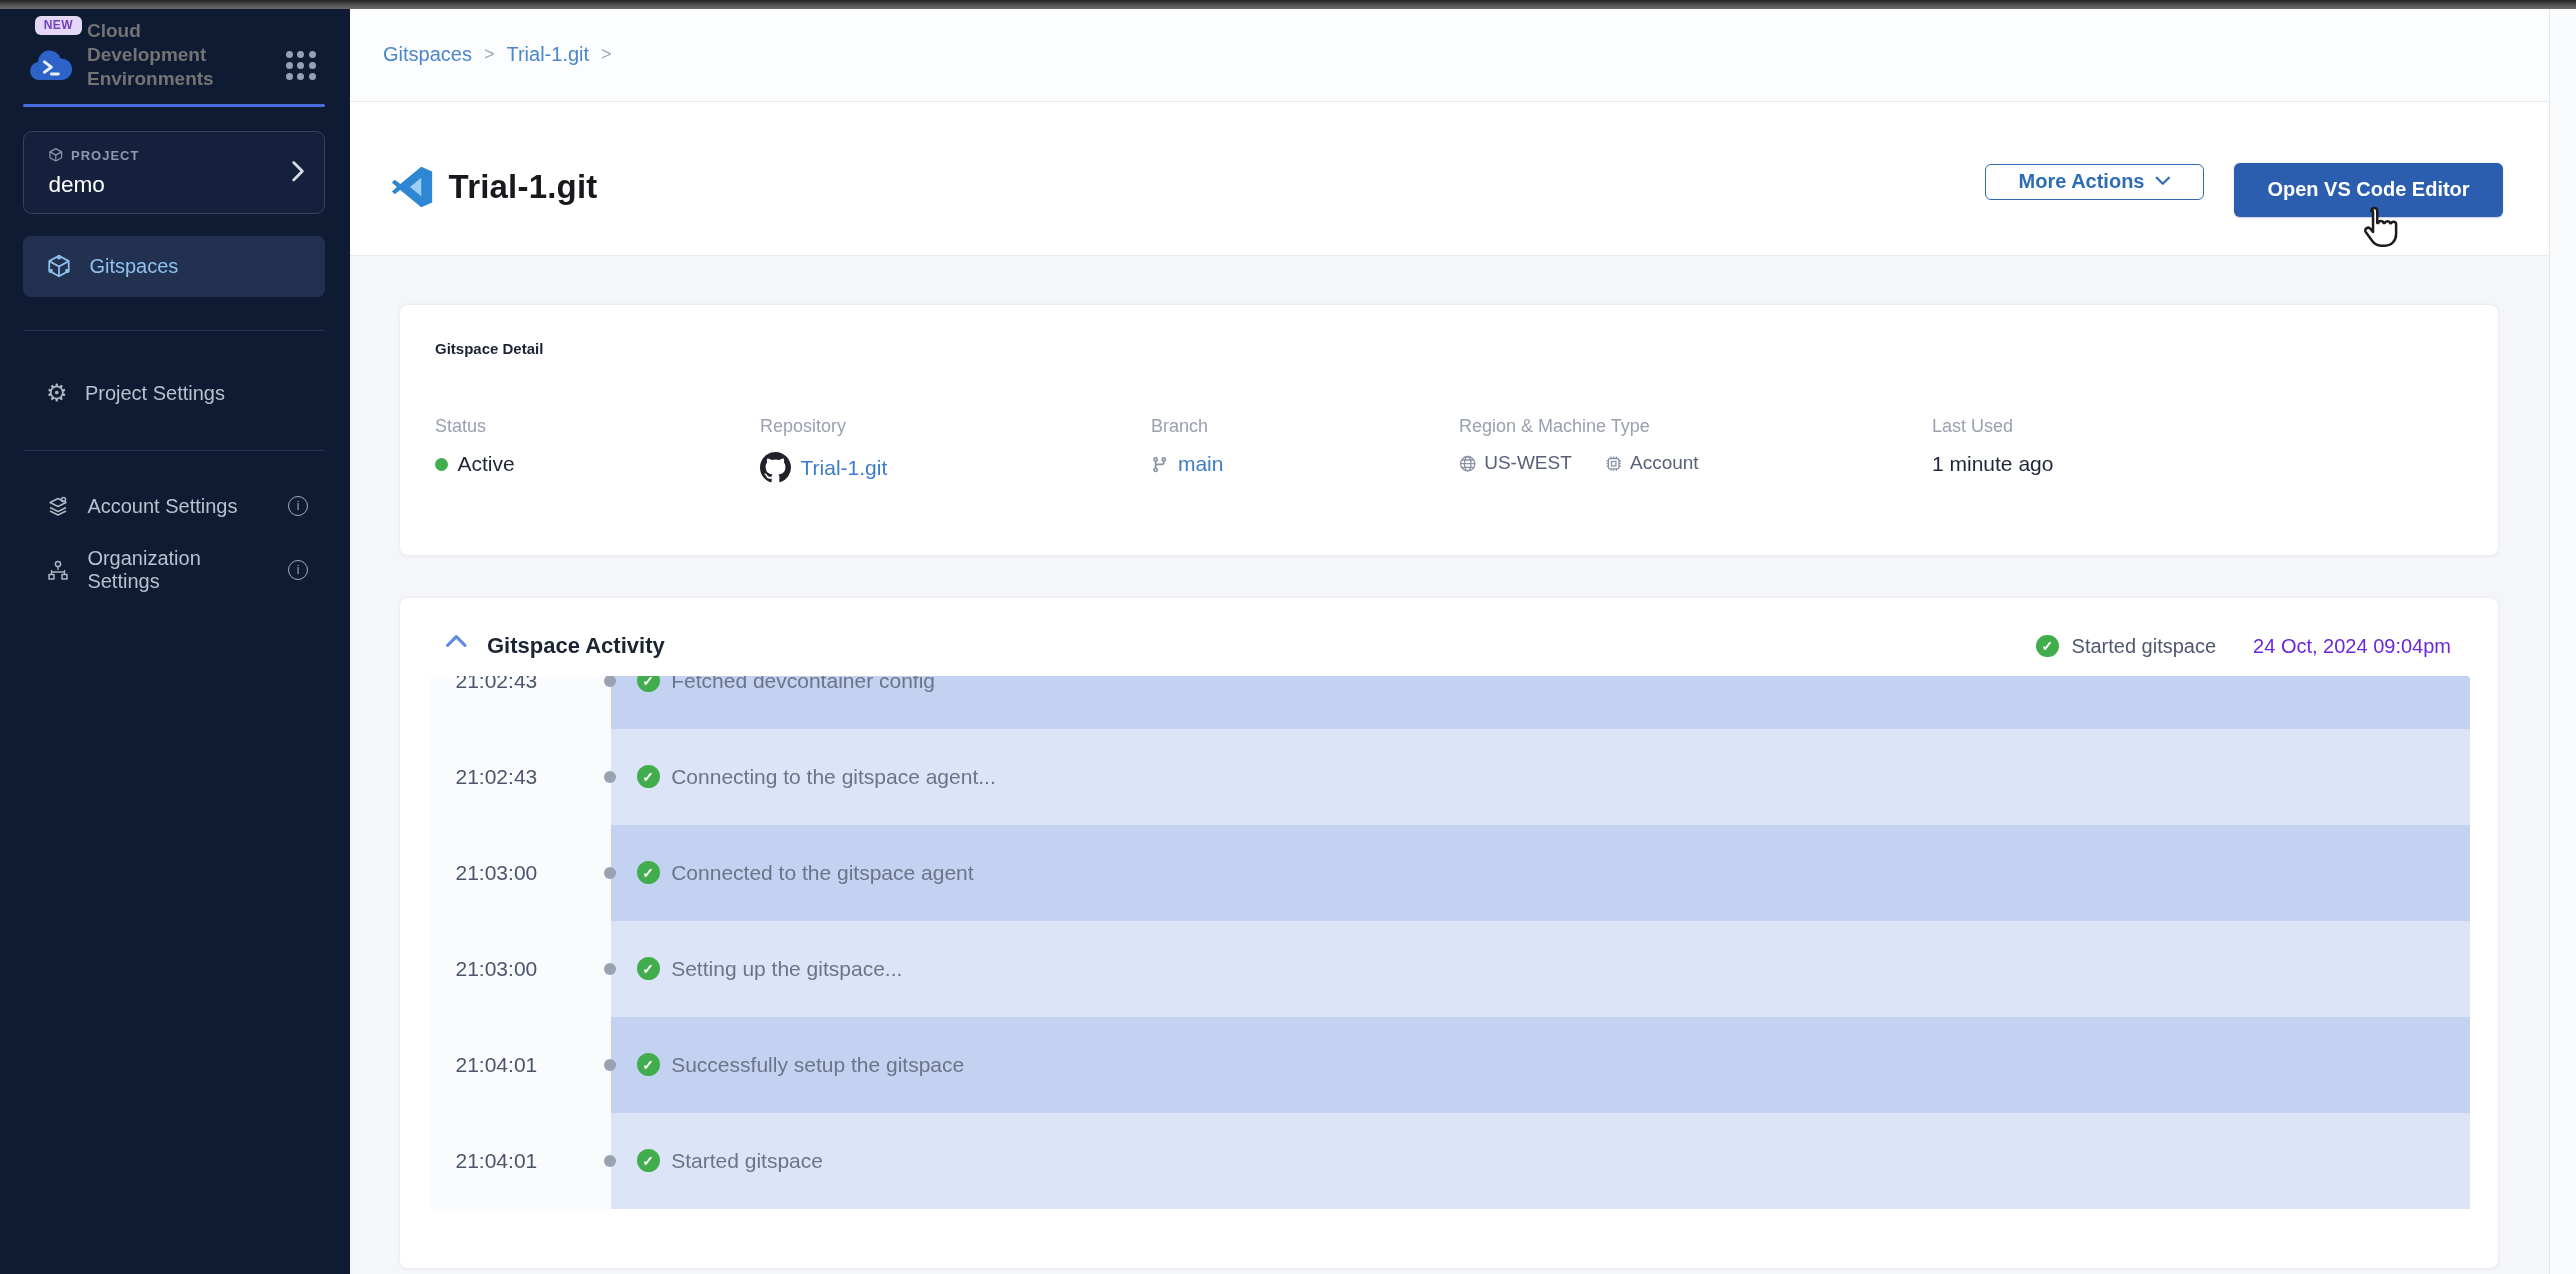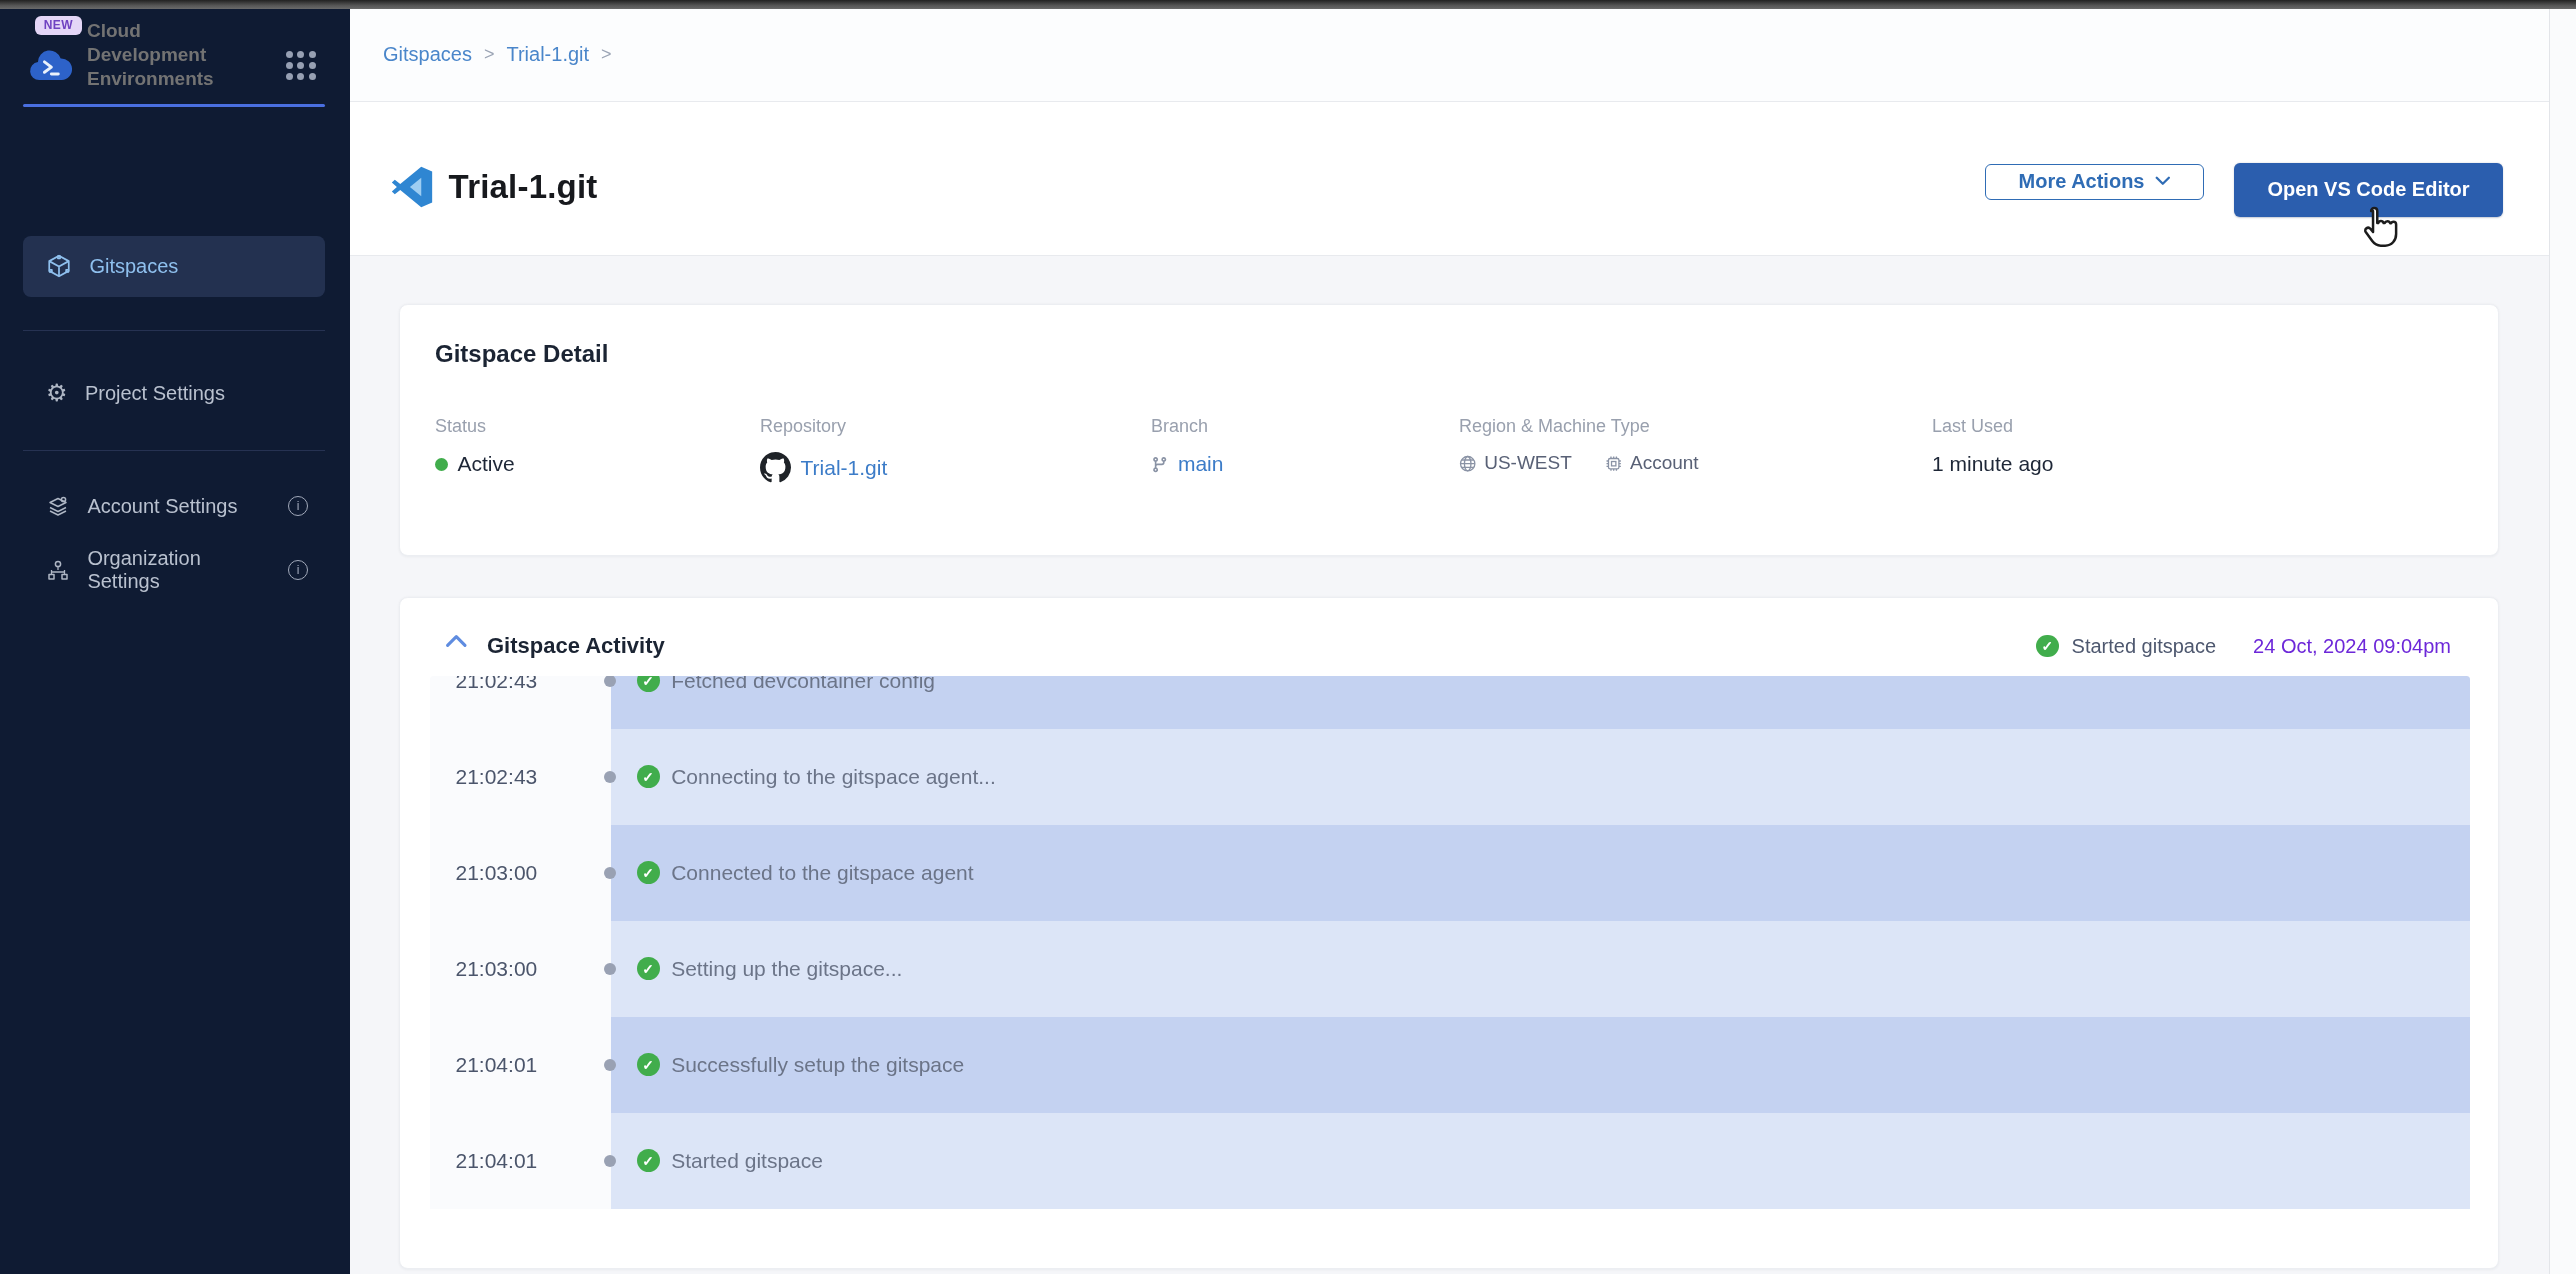--- a/index.html
+++ b/index.html
@@ -67,21 +67,21 @@
   .btn-primary { position:absolute; right:46px; top:61px; width:269px; height:54px;
     background:#2b5eae; border:none; border-radius:6px; color:#ffffff; font-size:20px;
     font-weight:bold; display:flex; align-items:center; justify-content:center; cursor:pointer;
     font-family:inherit; box-shadow:0 0.9px 1.7px rgba(20,40,80,.25); }
 
   .content { position:absolute; left:0; top:247px; width:2199px; height:1018px; background:#f5f6f9; }
 
   .card { position:absolute; background:#ffffff; border:0.9px solid #eceef2; border-radius:8.7px;
     box-shadow:0 0.9px 2.6px rgba(20,30,60,.05); }
   #detail-card { left:49px; top:48px; width:2100px; height:252px; }
-  .card-heading { position:absolute; left:35px; top:35px; font-size:24px; font-weight:bold; color:#1b2433; }
+  .card-heading { position:absolute; left:35px; top:35px; font-size:15px; font-weight:bold; color:#1b2433; }
 
   .field { position:absolute; top:111px; }
   .f-status { left:35px; } .f-repo { left:360px; } .f-branch { left:751px; }
   .f-region { left:1059px; } .f-last { left:1532px; }
   .f-label { font-size:18px; color:#99a0ae; margin-bottom:15.6px; }
   .f-value { display:flex; align-items:center; gap:9.5px; font-size:21px; color:#1e2737; }
   .green-dot { width:13px; height:13px; border-radius:50%; background:#41ad4c; flex:none; }
   .link { color:#3c7cc8; cursor:pointer; }
   .muted-val { color:#596176; font-size:19px; }
   .region-group { display:flex; align-items:center; gap:7.8px; }
@@ -139,20 +139,37 @@
           <i></i>
           <i></i>
           <i></i>
           <i></i>
           <i></i>
           <i></i>
       </div>
       <div class="sb-underline"></div>
     </div>
 
+    <div class="project-card">
+      <div class="proj-label-row">
+        <span>
+          <svg width="15.6" height="15.6" viewBox="0 0 24 24" fill="none" stroke="#8e97ab" stroke-width="1.8" stroke-linejoin="round">
+            <path d="M12 2.5 21 7.5v9l-9 5-9-5v-9z"></path>
+              <path d="M3 7.5l9 5 9-5M12 12.5v9"></path>
+          </svg>
+        </span>
+        <span>PROJECT</span>
+      </div>
+      <div class="proj-name">demo</div>
+      <span class="proj-chev">
+        <svg width="14" height="22.6" viewBox="0 0 16 26" fill="none" stroke="#d6dbe4" stroke-width="3.2" stroke-linecap="round" stroke-linejoin="round">
+          <path d="M3 3l10 10L3 23"></path>
+        </svg>
+      </span>
+    </div>
 
     <div class="nav-item active" style="top:227px;">
       <span>
         <svg width="26" height="26" viewBox="0 0 24 24" fill="none" stroke="#8fc0ee" stroke-width="1.6" stroke-linejoin="round">
           <path d="M12 2.5 21 7.5v9l-9 5-9-5v-9z"></path>
             <path d="M3 7.5l9 5 9-5M12 12.5v9"></path>
           <path d="M11 2.9h2v2h-2zM3.4 15.5h2v2h-2zM18.6 15.5h2v2h-2z" fill="#0f1b33"></path>
         </svg>
       </span>
       <span>Gitspaces</span>

